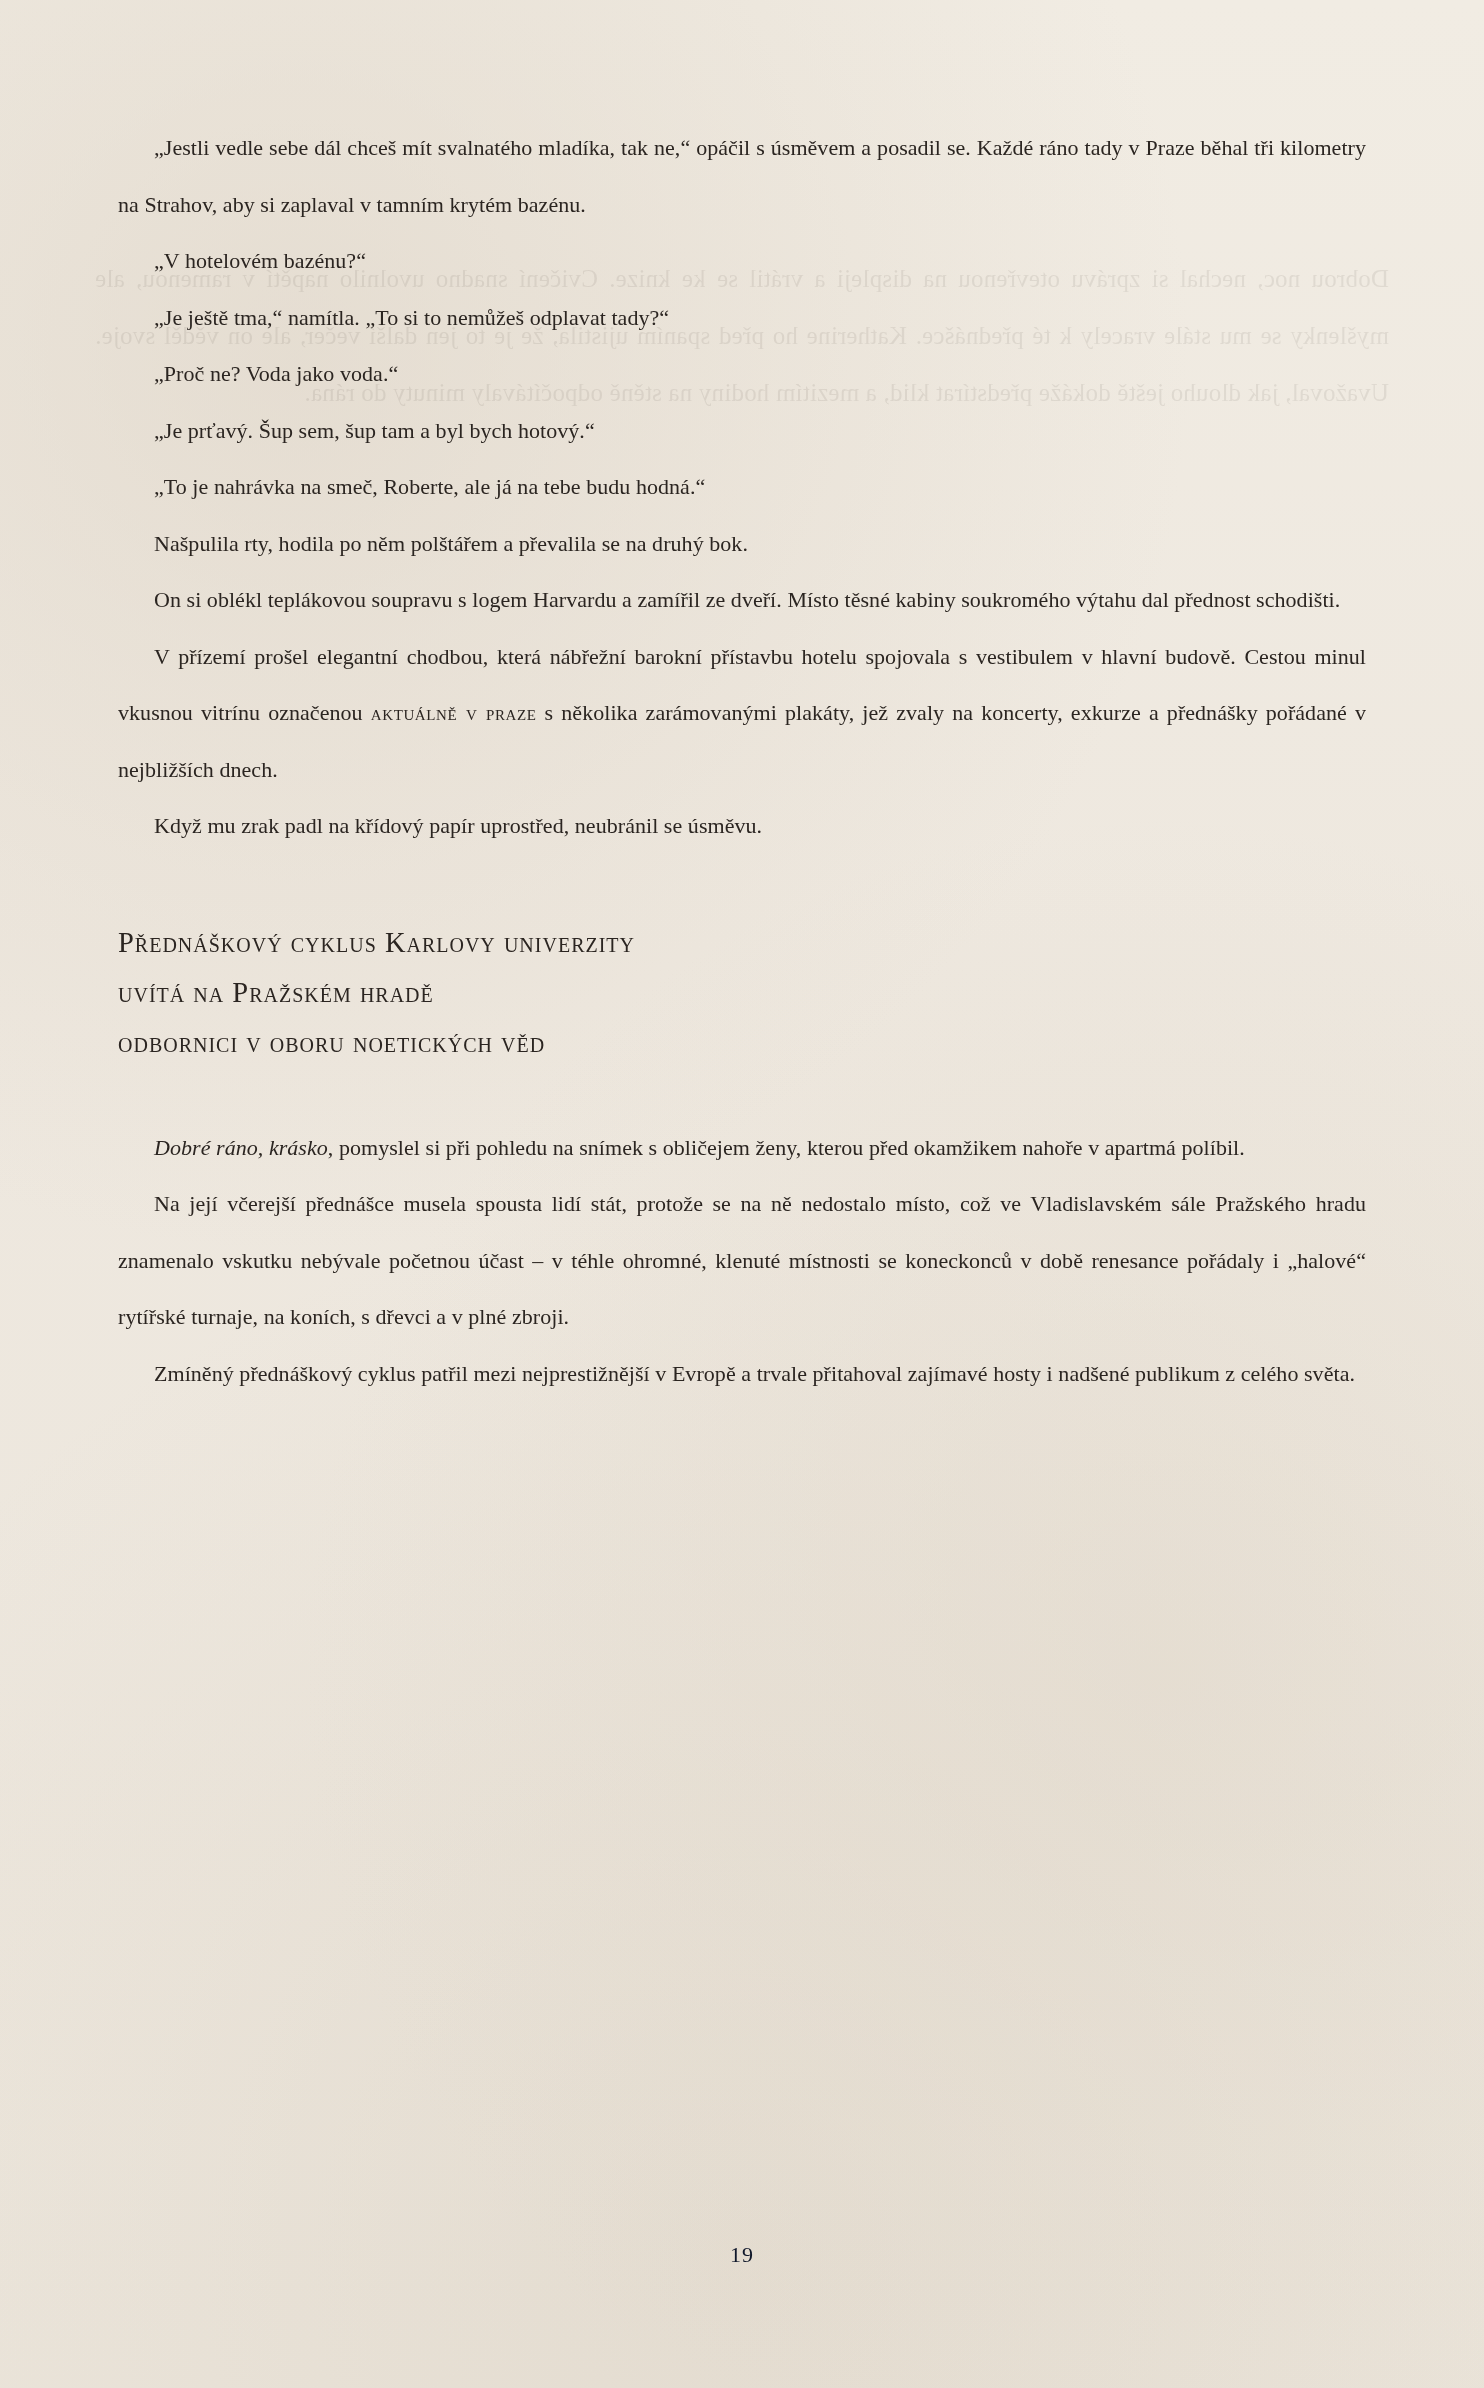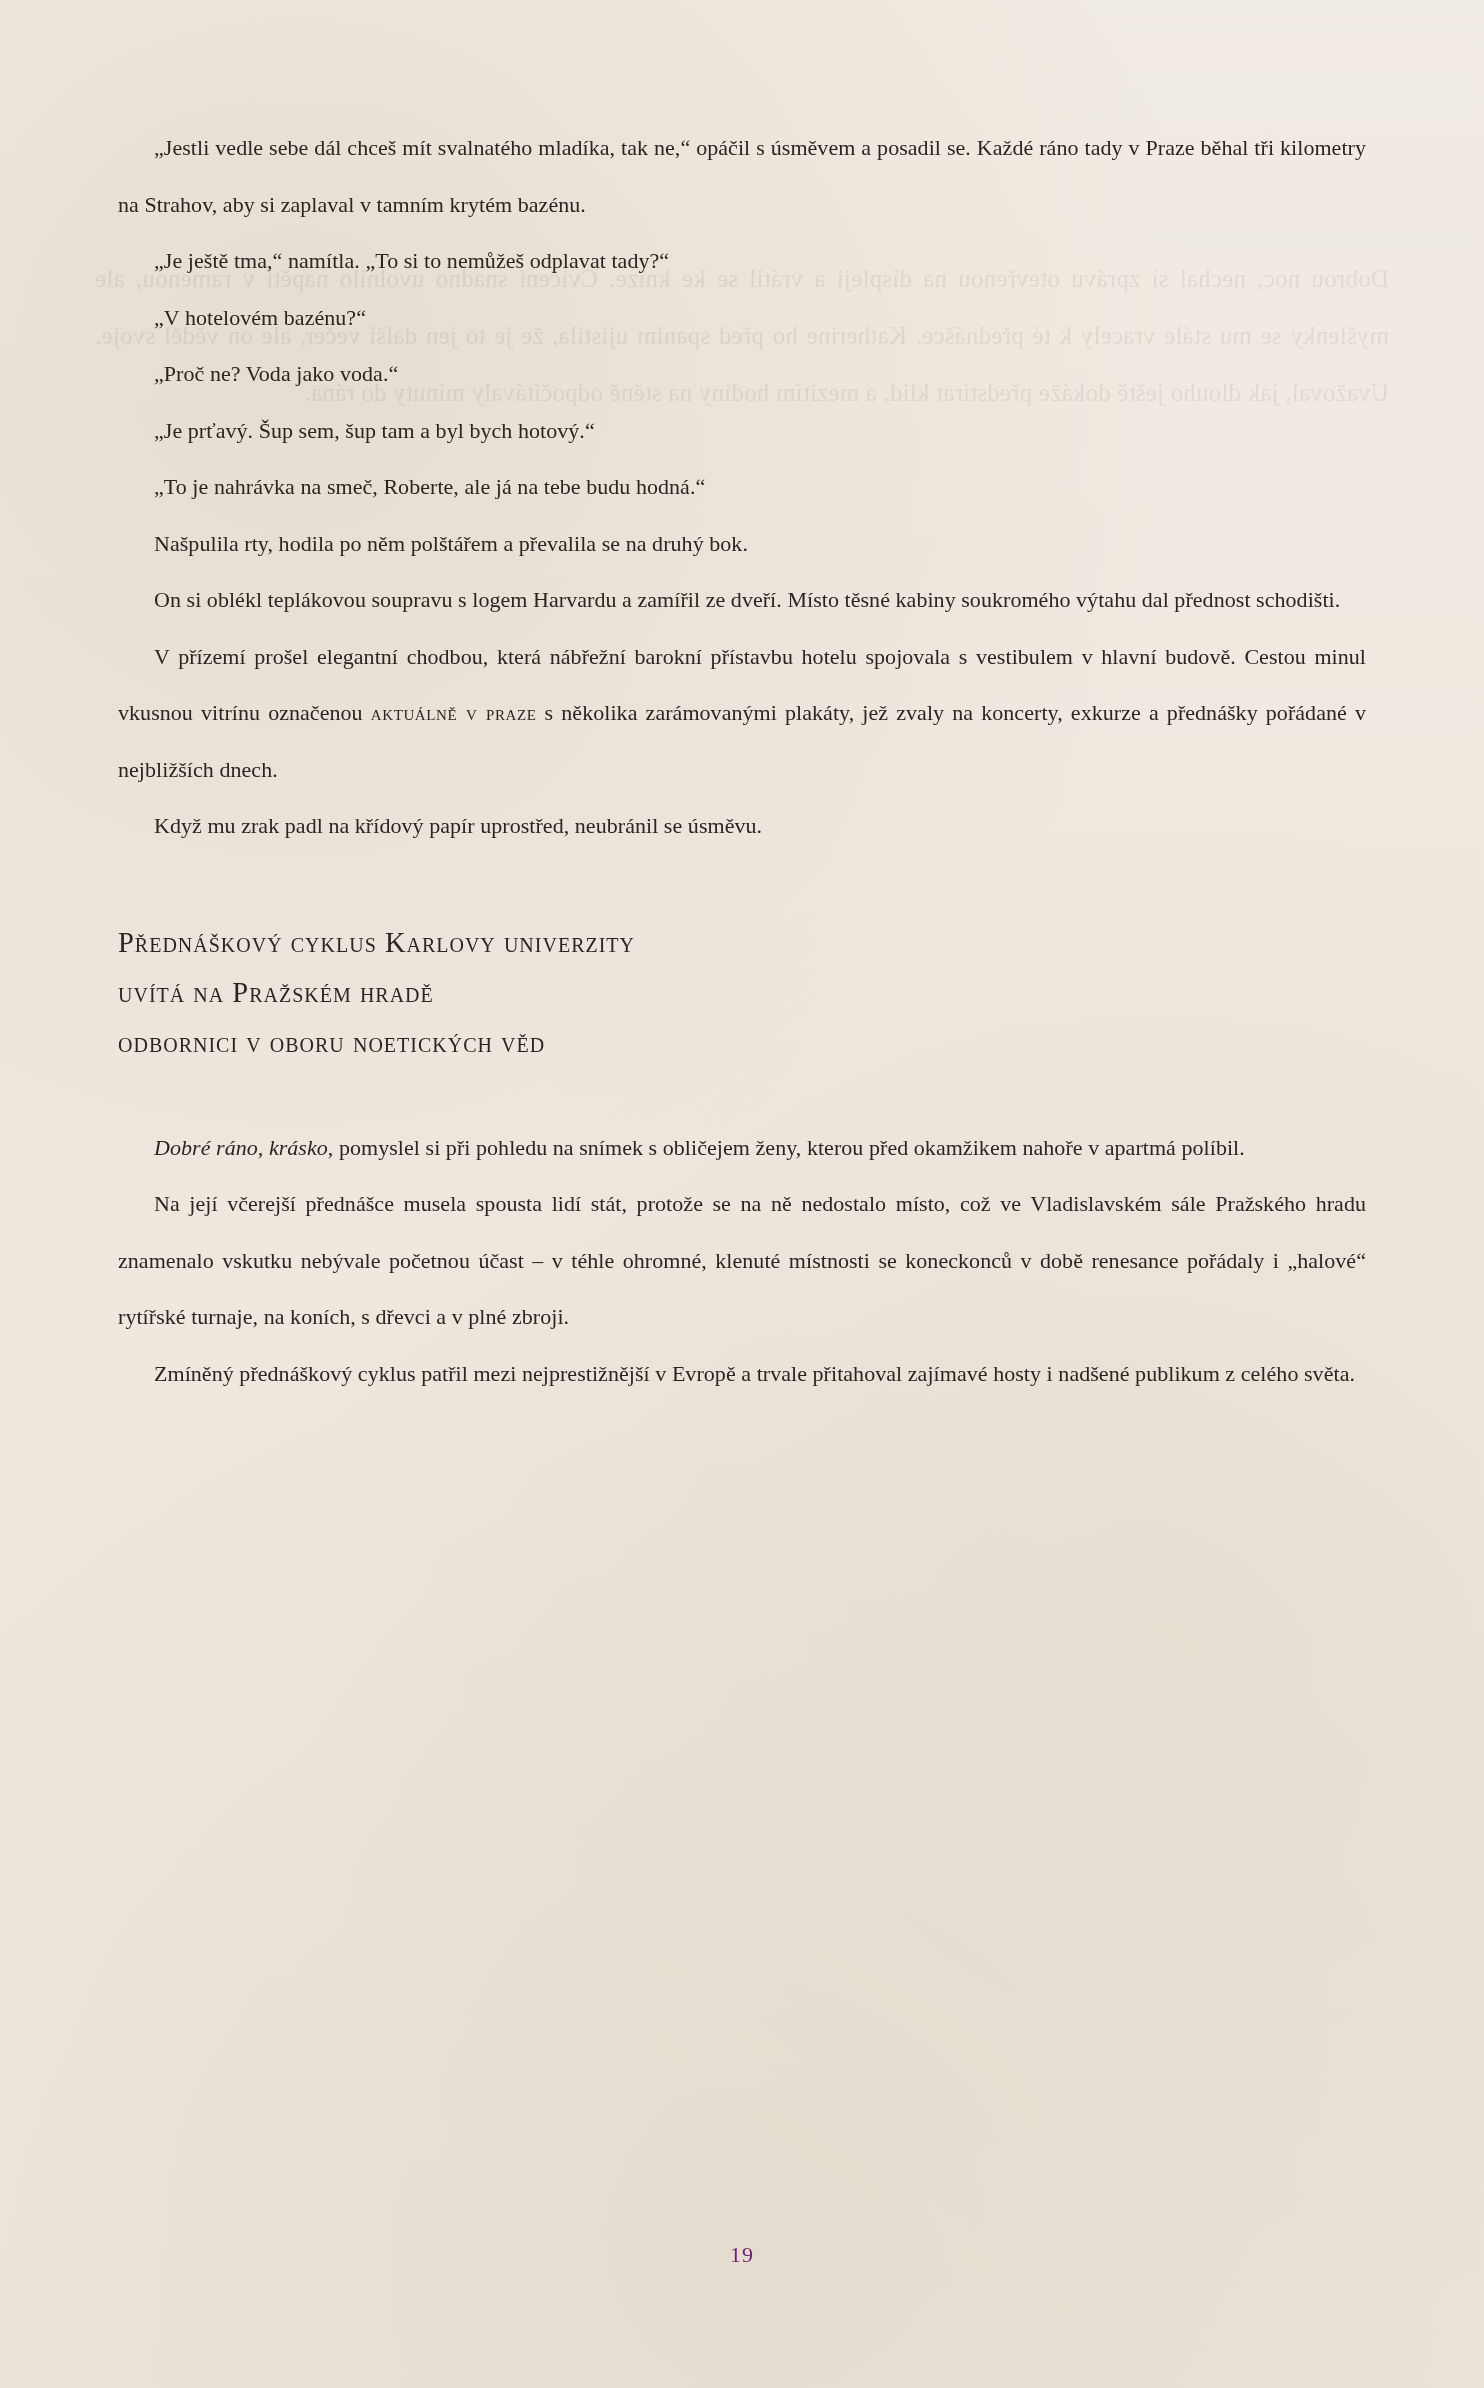--- a/index.html
+++ b/index.html
@@ -85,35 +85,35 @@
     letter-spacing: 0.6px;
   }
   .folio {
     position: absolute;
     left: 0;
     right: 0;
     bottom: 120px;
     text-align: center;
     font-size: 22px;
     letter-spacing: 1px;
-    color: #701a75;
+    color: #0f172a;
   }
 </style>
 </head>
 <body>
 
 <div class="paper-texture"></div>
 <div class="bleed-through">Dobrou noc, nechal si zprávu otevřenou na displeji a vrátil se ke knize. Cvičení snadno uvolnilo napětí v ramenou, ale myšlenky se mu stále vracely k té přednášce. Katherine ho před spaním ujistila, že je to jen další večer, ale on věděl svoje. Uvažoval, jak dlouho ještě dokáže předstírat klid, a mezitím hodiny na stěně odpočítávaly minuty do rána.</div>
 
 <div class="page">
 
   <div class="body-text">
     <p class="indent">„Jestli vedle sebe dál chceš mít svalnatého mladíka, tak ne,“ opáčil s úsměvem a posadil se. Každé ráno tady v Praze běhal tři kilometry na Strahov, aby si zaplaval v tamním krytém bazénu.</p>
+    <p class="indent">„V hotelovém bazénu?“</p>
     <p class="indent">„Je ještě tma,“ namítla. „To si to nemůžeš odplavat tady?“</p>
-    <p class="indent">„V hotelovém bazénu?“</p>
     <p class="indent">„Proč ne? Voda jako voda.“</p>
     <p class="indent">„Je prťavý. Šup sem, šup tam a byl bych hotový.“</p>
     <p class="indent">„To je nahrávka na smeč, Roberte, ale já na tebe budu hodná.“</p>
     <p class="indent">Našpulila rty, hodila po něm polštářem a převalila se na druhý bok.</p>
     <p class="indent">On si oblékl teplákovou soupravu s logem Harvardu a zamířil ze dveří. Místo těsné kabiny soukromého výtahu dal přednost schodišti.</p>
     <p class="indent"><span>V přízemí prošel elegantní chodbou, která nábřežní barokní přístavbu hotelu spojovala s vestibulem v hlavní budově. Cestou minul vkusnou vitrínu označenou </span><span class="smallcaps">aktuálně v praze</span><span> s několika zarámovanými plakáty, jež zvaly na koncerty, exkurze a přednášky pořádané v nejbližších dnech.</span></p>
     <p class="indent">Když mu zrak padl na křídový papír uprostřed, neubránil se úsměvu.</p>
   </div>
 
   <div class="poster">

